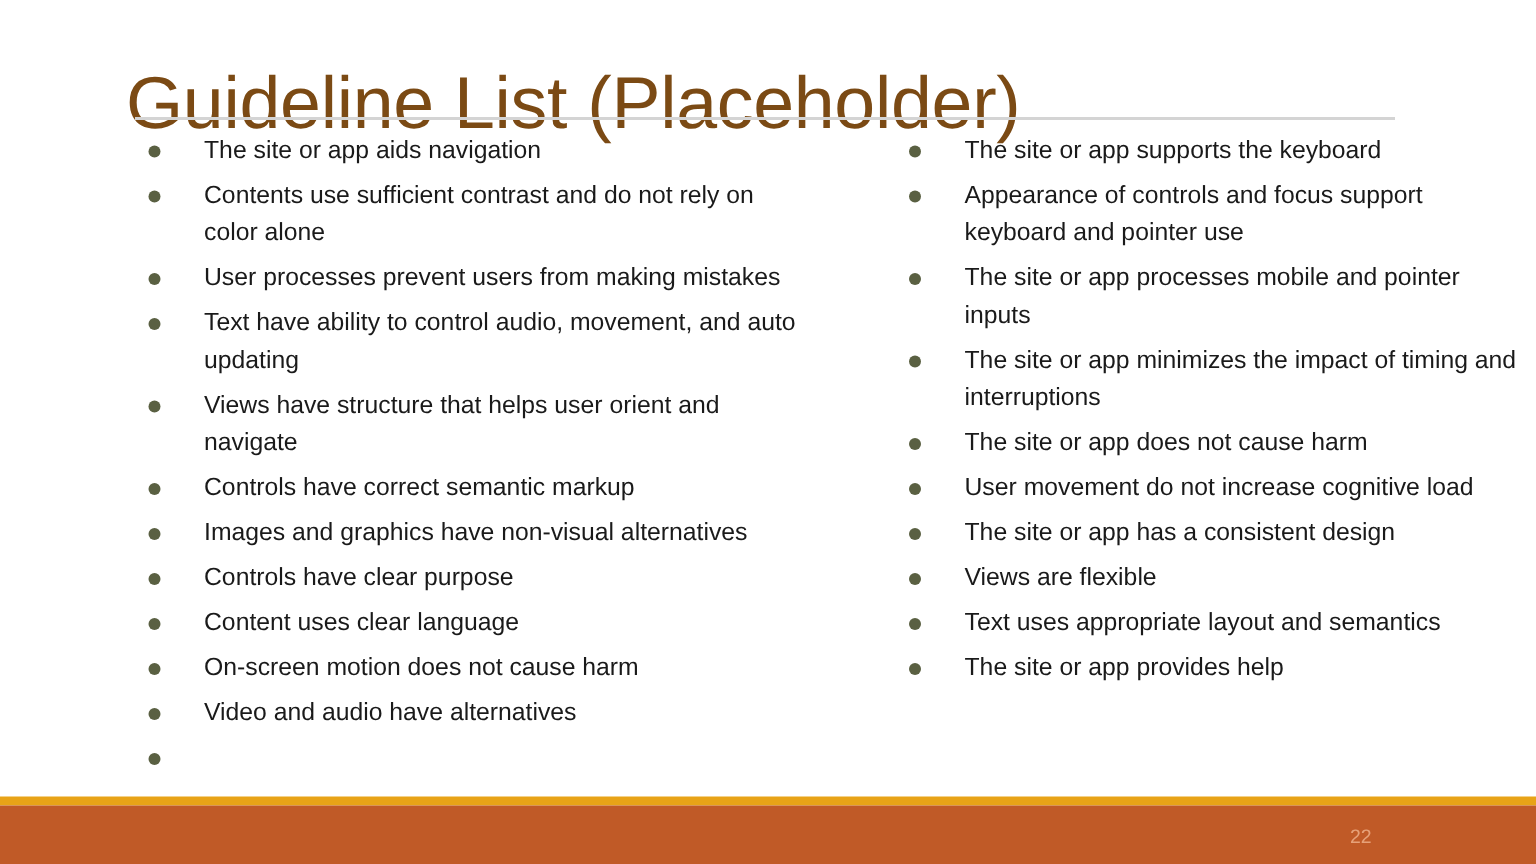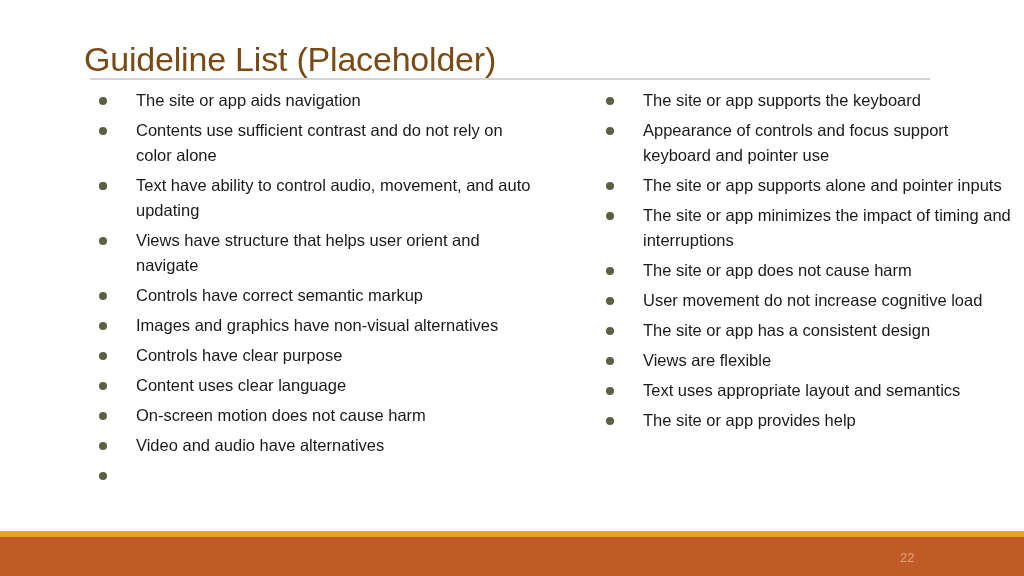--- a/index.html
+++ b/index.html
@@ -24,21 +24,21 @@
 
   
   .slide-title {
     position: absolute;
     left: 84px;
     top: 6px;
     width: 860px;
     height: 62px;
     color: #7b4a14;
     font-family: "Liberation Sans", sans-serif;
-    font-size: 34px;
+    font-size: 49px;
     font-weight: 400;
     line-height: 60px;
     letter-spacing: -0.2px;
     white-space: nowrap;
   }
 
   
   .title-rule {
     position: absolute;
     left: 90px;
@@ -142,20 +142,21 @@
         <li>
           <span class="dot"></span>
           <span class="txt">The site or app aids navigation</span>
         </li>
         <li>
           <span class="dot"></span>
           <span class="txt">Contents use sufficient contrast and do not rely on color alone</span>
         </li>
         <li>
           <span class="dot"></span>
+          <span class="txt">User processes prevent users from making mistakes</span>
         </li>
         <li>
           <span class="dot"></span>
           <span class="txt">Text have ability to control audio, movement, and auto updating</span>
         </li>
         <li>
           <span class="dot"></span>
           <span class="txt">Views have structure that helps user orient and navigate</span>
         </li>
         <li>
@@ -193,21 +194,21 @@
         <li>
           <span class="dot"></span>
           <span class="txt">The site or app supports the keyboard</span>
         </li>
         <li>
           <span class="dot"></span>
           <span class="txt">Appearance of controls and focus support keyboard and pointer use</span>
         </li>
         <li>
           <span class="dot"></span>
-          <span class="txt">The site or app supports alone and pointer inputs</span>
+          <span class="txt">The site or app processes mobile and pointer inputs</span>
         </li>
         <li>
           <span class="dot"></span>
           <span class="txt">The site or app minimizes the impact of timing and interruptions</span>
         </li>
         <li>
           <span class="dot"></span>
           <span class="txt">The site or app does not cause harm</span>
         </li>
         <li>

